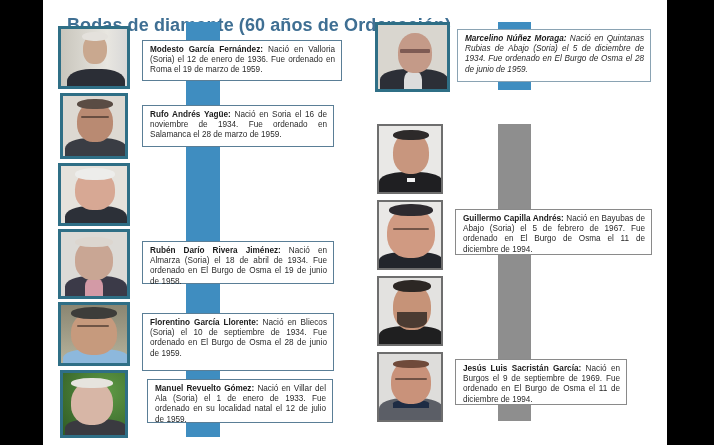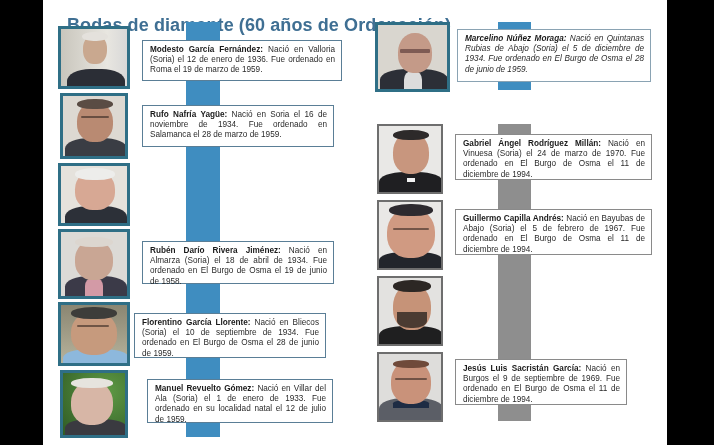--- a/index.html
+++ b/index.html
@@ -73,21 +73,21 @@
   </div>
 
   <div class="photo" style="left:17px; top:93px; width:68px; height:66px; border:3px solid #2f6f86;">
     <div class="bg" style="background:#ddd9d2;"></div>
     <div class="body" style="left:2px; top:42px; width:62px; height:26px; background:#3a3d44;"></div>
     <div class="head" style="left:14px; top:6px; width:36px; height:40px; background:#b98a72;"></div>
     <div class="head" style="left:14px; top:3px; width:36px; height:10px; background:#5a4c44;"></div>
     <div class="eyes" style="left:18px; top:20px; width:28px;"></div>
   </div>
   <div class="card" style="left:99px; top:105px; width:192px; height:42px; border-color:#5a7e96;">
-    <span class="name">Rufo Nafría Yagüe:</span><span> Nació en Soria el 16 de noviembre de 1934. Fue ordenado en Salamanca el 28 de marzo de 1959.</span>
+    <span class="name">Rufo Andrés Yagüe:</span><span> Nació en Soria el 16 de noviembre de 1934. Fue ordenado en Salamanca el 28 de marzo de 1959.</span>
   </div>
 
   <div class="photo" style="left:15px; top:163px; width:72px; height:63px; border:3px solid #2f6f86;">
     <div class="bg" style="background:#e5e2dc;"></div>
     <div class="body" style="left:4px; top:40px; width:62px; height:26px; background:#2c3038;"></div>
     <div class="head" style="left:14px; top:4px; width:40px; height:40px; background:#d7a894;"></div>
     <div class="head" style="left:14px; top:2px; width:40px; height:12px; background:#ededeb;"></div>
   </div>
 
   <div class="photo" style="left:15px; top:229px; width:72px; height:70px; border:3px solid #2f6f86;">
@@ -101,21 +101,21 @@
     <span class="name">Rubén Darío Rivera Jiménez:</span><span> Nació en Almarza (Soria) el 18 de abril de 1934. Fue ordenado en El Burgo de Osma el 19 de junio de 1958.</span>
   </div>
 
   <div class="photo" style="left:15px; top:302px; width:72px; height:64px; border:3px solid #2f6f86;">
     <div class="bg" style="background:linear-gradient(180deg,#8a8672,#b7b39c);"></div>
     <div class="body" style="left:2px; top:44px; width:66px; height:22px; background:#8db8dc;"></div>
     <div class="head" style="left:10px; top:6px; width:46px; height:44px; background:#c69a7d;"></div>
     <div class="head" style="left:10px; top:2px; width:46px; height:12px; background:#3d3d3a;"></div>
     <div class="eyes" style="left:16px; top:20px; width:32px;"></div>
   </div>
-  <div class="card" style="left:91px; top:313px; width:192px; height:45px; border-color:#5a7e96;">
+  <div class="card" style="left:99px; top:313px; width:192px; height:58px; border-color:#5a7e96;">
     <span class="name">Florentino García Llorente:</span><span> Nació en Bliecos (Soria) el 10 de septiembre de 1934. Fue ordenado en El Burgo de Osma el 28 de junio de 1959.</span>
   </div>
 
   <div class="photo" style="left:17px; top:370px; width:68px; height:68px; border:3px solid #2f6f86;">
     <div class="bg" style="background:radial-gradient(circle at 70% 30%,#5f9a45,#2f5a24);"></div>
     <div class="body" style="left:2px; top:46px; width:62px; height:22px; background:#3a3a40;"></div>
     <div class="head" style="left:8px; top:8px; width:42px; height:44px; background:#d7b6a6;"></div>
     <div class="head" style="left:8px; top:5px; width:42px; height:10px; background:#e6e4de;"></div>
   </div>
   <div class="card" style="left:104px; top:379px; width:186px; height:44px; border-color:#5a7e96;">
@@ -138,23 +138,20 @@
 
   <div class="bar" style="left:455px; top:124px; width:33px; height:297px; background:#8e8e8e;"></div>
 
   <div class="photo" style="left:334px; top:124px; width:66px; height:70px; border:2px solid #6e6e6e;">
     <div class="bg" style="background:#e9e8e6;"></div>
     <div class="body" style="left:0px; top:46px; width:64px; height:24px; background:#1f1f22;"></div>
     <div class="body" style="left:28px; top:52px; width:8px; height:4px; background:#f2f2f2; border-radius:0;"></div>
     <div class="head" style="left:14px; top:6px; width:36px; height:42px; background:#c8967e;"></div>
     <div class="head" style="left:14px; top:4px; width:36px; height:10px; background:#2d2a2a;"></div>
   </div>
-  <div class="card" style="left:412px; top:134px; width:197px; height:46px; border-color:#8a8a8a;">
-    <span class="name">Gabriel Ángel Rodríguez Millán:</span><span> Nació en Vinuesa (Soria) el 24 de marzo de 1970. Fue ordenado en El Burgo de Osma el 11 de diciembre de 1994.</span>
-  </div>
 
   <div class="photo" style="left:334px; top:200px; width:66px; height:70px; border:2px solid #6e6e6e;">
     <div class="bg" style="background:#e9e8e6;"></div>
     <div class="body" style="left:0px; top:50px; width:64px; height:20px; background:#22252b;"></div>
     <div class="head" style="left:8px; top:6px; width:48px; height:50px; background:#d09a82;"></div>
     <div class="head" style="left:10px; top:2px; width:44px; height:12px; background:#2d2a2f;"></div>
     <div class="eyes" style="left:14px; top:26px; width:36px;"></div>
   </div>
   <div class="card" style="left:412px; top:209px; width:197px; height:46px; border-color:#8a8a8a;">
     <span class="name">Guillermo Capilla Andrés:</span><span> Nació en Bayubas de Abajo (Soria) el 5 de febrero de 1967. Fue ordenado en El Burgo de Osma el 11 de diciembre de 1994.</span>

